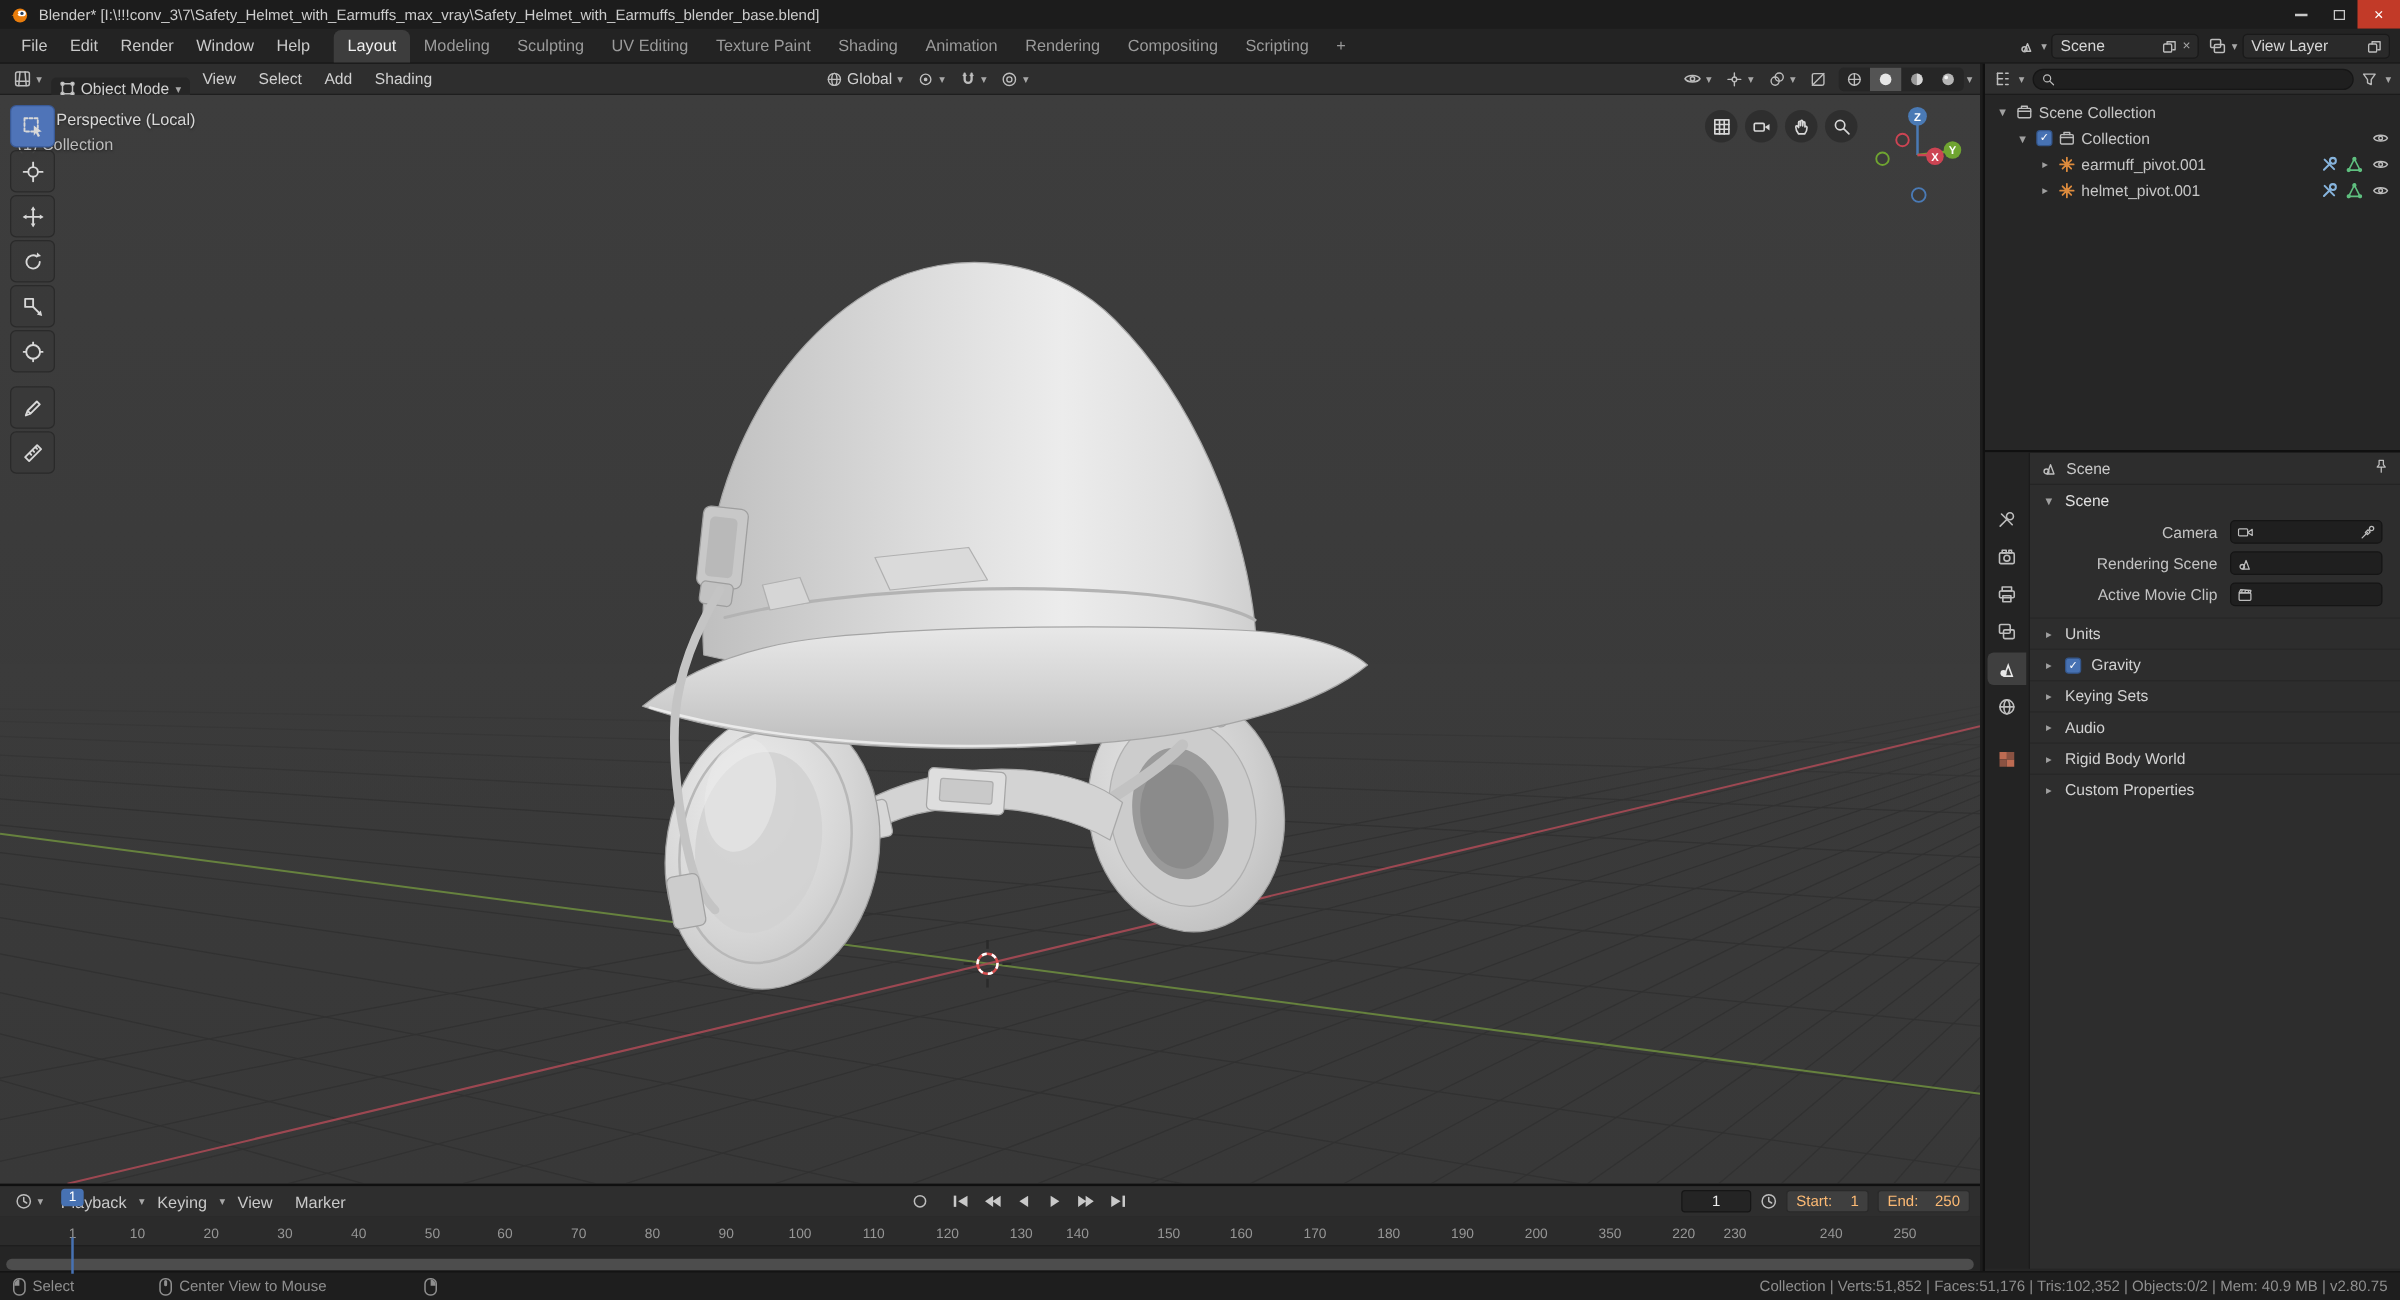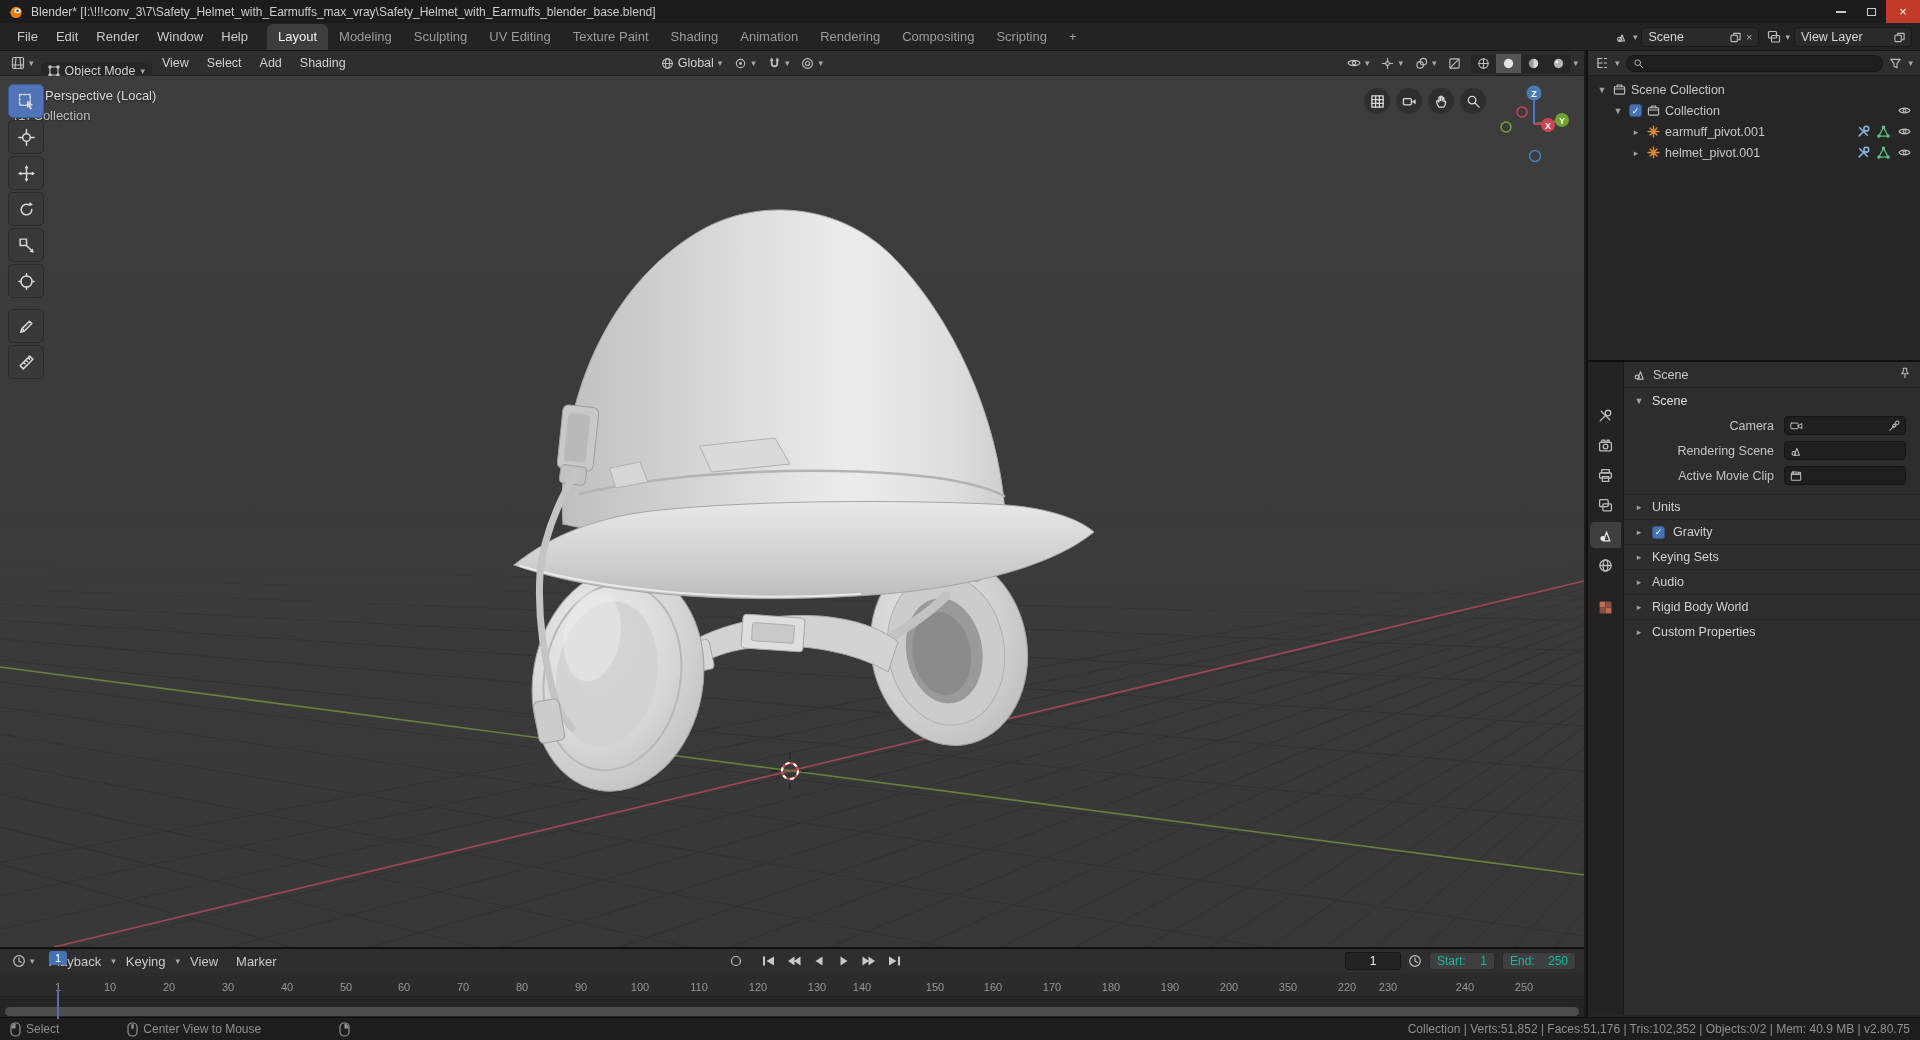--- a/index.html
+++ b/index.html
@@ -106,21 +106,21 @@
   .timeline { position:relative; height:70px; background:#2a2a2a; border-top:2px solid #101010; }
   .tl-head { height:24px; background:#2e2e2e; display:flex; align-items:center; padding:0 8px;
     font-size:12.5px; color:#cfcfcf; gap:2px; }
   .tl-spacer { flex:1; }
   .transport { display:flex; align-items:center; gap:3px; }
   .tp-btn { width:22px; height:18px; display:flex; align-items:center; justify-content:center; border-radius:3px; }
   .tp-btn .fill { fill:#c9c9c9; }
   .tl-right { display:flex; align-items:center; gap:7px; }
   .f-frame { width:56px; height:18px; background:#242424; border:1px solid #161616; border-radius:3px;
     color:#ececec; display:flex; align-items:center; justify-content:center; font-size:12px; }
-  .f-range { height:18px; background:#3f3f3f; border:1px solid #2a2a2a; border-radius:3px; color:#14b8a6;
+  .f-range { height:18px; background:#3f3f3f; border:1px solid #2a2a2a; border-radius:3px; color:#fdba74;
     display:flex; align-items:center; justify-content:space-between; padding:0 7px; font-size:12px; gap:6px; }
   .f-start { width:66px; } .f-end { width:74px; }
   .tl-ruler { position:relative; height:23px; background:#2b2b2b; }
   .tick { position:absolute; bottom:3px; transform:translateX(-50%); font-size:11px; color:#969696; }
   .playhead-chip { position:absolute; top:2px; left:58px; transform:translateX(-50%); background:#4772b3;
     color:#fff; font-size:11px; padding:1px 6px; border-radius:3px; z-index:2; }
   .playhead-line { position:absolute; left:57px; top:41px; width:2px; height:29px; background:#4772b3; z-index:2; }
   .tl-strip { position:relative; height:23px; background:#252525; border-top:1px solid #1e1e1e; }
   .hscroll { position:absolute; left:5px; right:5px; bottom:3px; height:9px; background:#4d4d4d; border-radius:5px; }
 

